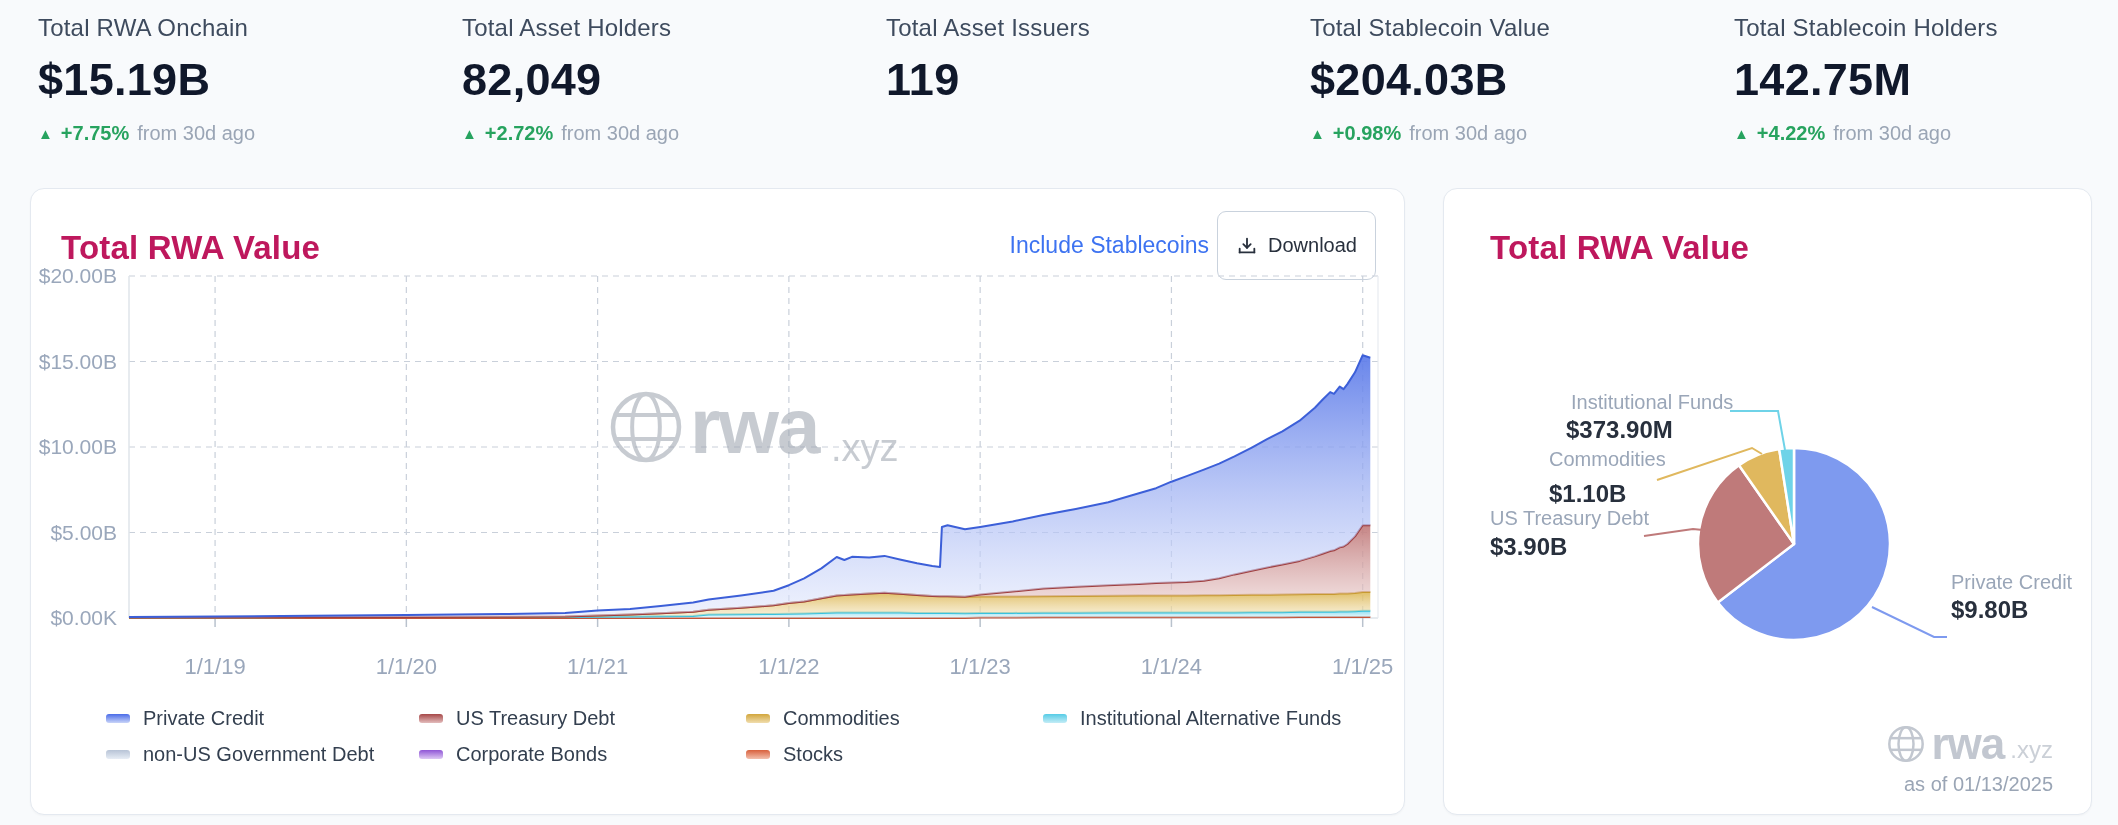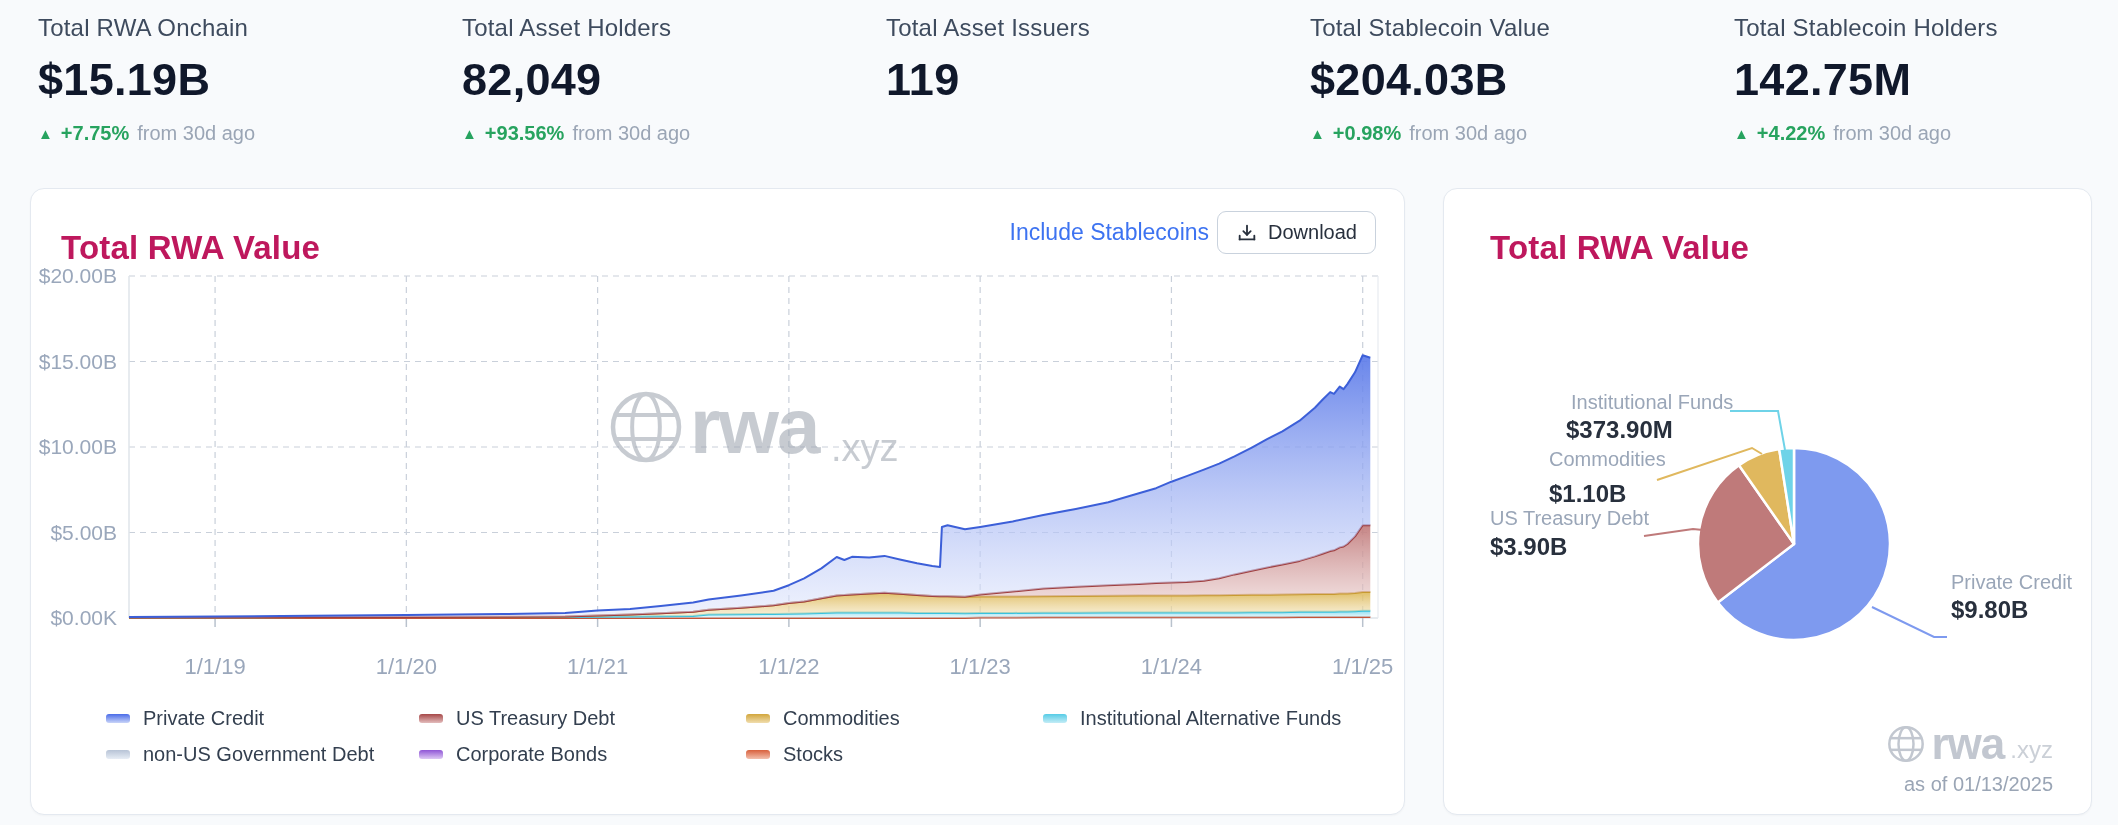--- a/index.html
+++ b/index.html
@@ -17,21 +17,21 @@
   
   .card { position:absolute; top:188px; background:#ffffff; border:1px solid #e4e9f0; border-radius:14px; box-shadow:0 1px 2px rgba(15,23,42,.03); }
   .card-left  { left:30px;  width:1375px; height:627px; }
   .card-right { left:1443px; width:649px; height:627px; }
 
   .card-title { position:absolute; left:30px; top:40px; font-size:33px; font-weight:700; color:#be185d; letter-spacing:.2px; }
   .card-right .card-title { left:46px; }
 
   .chart-actions { position:absolute; right:28px; top:22px; display:flex; align-items:center; gap:8px; }
   .link-blue { font-size:23px; color:#3d73f1; cursor:pointer; }
-  .btn { display:flex; align-items:center; gap:10px; background:#fff; border:1.5px solid #c9d2dd; border-radius:9px; padding:9px 18px; font-size:20px; color:#28303d; cursor:pointer; }
+  .btn { display:flex; align-items:center; gap:10px; background:#fff; border:1.5px solid #c9d2dd; border-radius:9px; padding:22px 18px; font-size:20px; color:#28303d; cursor:pointer; }
   .btn svg { display:block; }
 
   #area-svg { position:absolute; left:0; top:70px; }
   #pie-svg  { position:absolute; left:0; top:0; }
 
   
   .legend { position:absolute; left:75px; top:518px; display:grid; grid-template-columns:313px 327px 297px auto; row-gap:13px; }
   .legend-item { display:flex; align-items:center; gap:13px; cursor:pointer; }
   .legend-swatch { width:24px; height:9px; border-radius:3px; }
   .legend-label { font-size:20px; color:#333f4f; }
@@ -54,21 +54,21 @@
         <span class="tri">▲</span>
         <span class="pct">+7.75%</span>
         <span>from 30d ago</span>
       </div>
     </div>
     <div class="stat">
       <div class="stat-label">Total Asset Holders</div>
       <div class="stat-value">82,049</div>
       <div class="stat-change">
         <span class="tri">▲</span>
-        <span class="pct">+93.56%</span>
+        <span class="pct">+2.72%</span>
         <span>from 30d ago</span>
       </div>
     </div>
     <div class="stat">
       <div class="stat-label">Total Asset Issuers</div>
       <div class="stat-value">119</div>
     </div>
     <div class="stat">
       <div class="stat-label">Total Stablecoin Value</div>
       <div class="stat-value">$204.03B</div>

